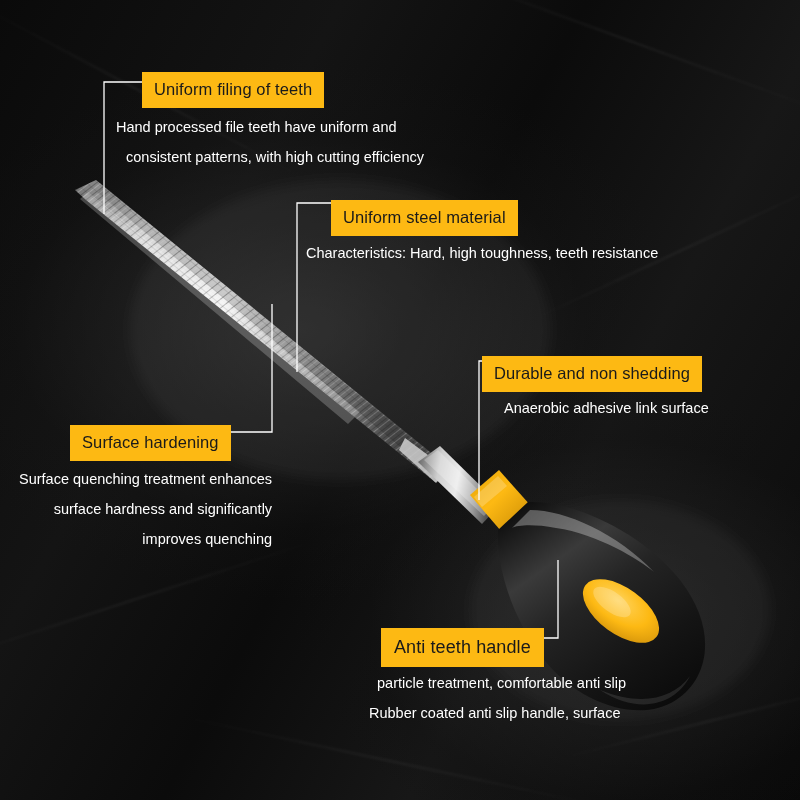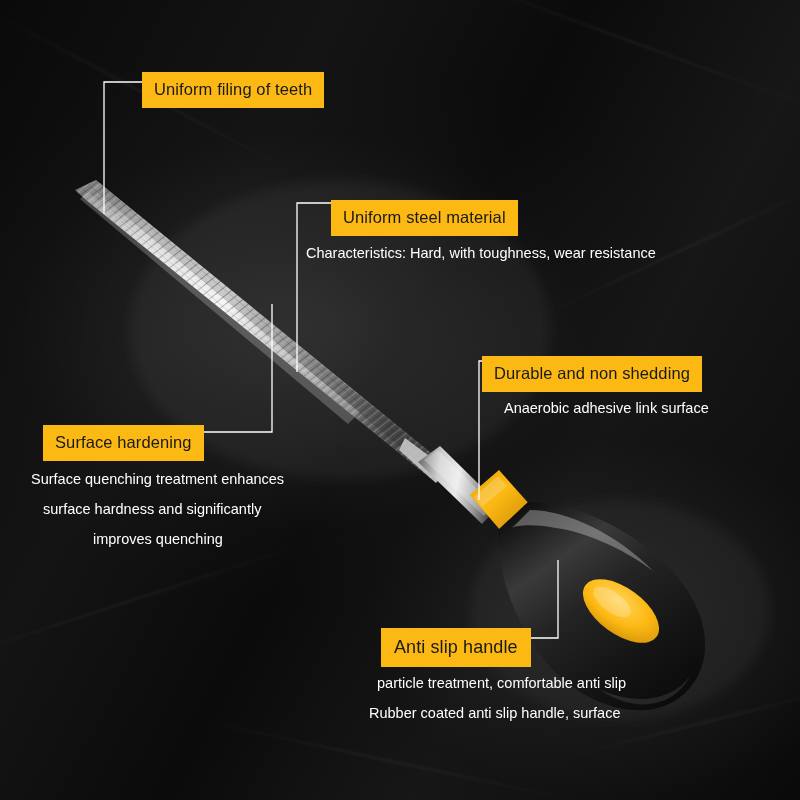--- a/index.html
+++ b/index.html
@@ -171,57 +171,61 @@
       <ellipse cx="612" cy="602" rx="22" ry="10" transform="rotate(36 612 602)" fill="rgba(255,255,255,0.22)"></ellipse>
     </g>
   </svg>
 
   <div class="leader" style="left:100px; top:78px; width:60px; height:140px;">
     <svg width="60" height="140">
       <polyline points="4,136 4,4 46,4" fill="none" stroke="#ffffff" stroke-width="1.3"></polyline>
     </svg>
   </div>
   <div class="chip" style="left:142px; top:72px;">Uniform filing of teeth</div>
+  <div class="body-text" style="left:116px; top:112px;">
+    <div>Hand processed file teeth have uniform and</div>
+    <div style="padding-left:10px;">consistent patterns, with high cutting efficiency</div>
+  </div>
 
   <div class="leader" style="left:292px; top:198px; width:50px; height:178px;">
     <svg width="50" height="178">
       <polyline points="5,174 5,5 40,5" fill="none" stroke="#ffffff" stroke-width="1.3"></polyline>
     </svg>
   </div>
   <div class="chip" style="left:331px; top:200px;">Uniform steel material</div>
   <div class="body-text" style="left:306px; top:238px;">
-    <div style="padding-left:-0px;">Characteristics: Hard, with toughness, wear resistance</div>
+    <div style="padding-left:-0px;">Characteristics: Hard, high toughness, teeth resistance</div>
   </div>
 
   <div class="leader" style="left:474px; top:356px; width:44px; height:148px;">
     <svg width="44" height="148">
       <polyline points="5,144 5,5 36,5" fill="none" stroke="#ffffff" stroke-width="1.3"></polyline>
     </svg>
   </div>
   <div class="chip" style="left:482px; top:356px;">Durable and non shedding</div>
   <div class="body-text" style="left:504px; top:393px;">
     <div>Anaerobic adhesive link surface</div>
   </div>
 
   <div class="leader" style="left:190px; top:300px; width:86px; height:140px;">
     <svg width="86" height="140">
       <polyline points="82,4 82,132 4,132" fill="none" stroke="#ffffff" stroke-width="1.3"></polyline>
     </svg>
   </div>
-  <div class="chip" style="left:43px; top:425px;">Surface hardening</div>
-  <div class="body-text" style="left:31px; top:464px;">
+  <div class="chip" style="left:70px; top:425px;">Surface hardening</div>
+  <div class="body-text" style="left:19px; top:464px;text-align:right;">
     <div>Surface quenching treatment enhances</div>
     <div style="padding-left:12px;">surface hardness and significantly</div>
     <div style="padding-left:62px;">improves quenching</div>
   </div>
 
   <div class="leader" style="left:508px; top:556px; width:56px; height:88px;">
     <svg width="56" height="88">
       <polyline points="50,4 50,82 4,82" fill="none" stroke="#ffffff" stroke-width="1.3"></polyline>
     </svg>
   </div>
-  <div class="chip big" style="left:381px; top:628px;">Anti slip handle</div>
+  <div class="chip big" style="left:381px; top:628px;">Anti teeth handle</div>
   <div class="body-text" style="left:369px; top:668px;">
     <div style="padding-left:8px;">particle treatment, comfortable anti slip</div>
     <div>Rubber coated anti slip handle, surface</div>
   </div>
 
 </div>
 
 </body></html>

